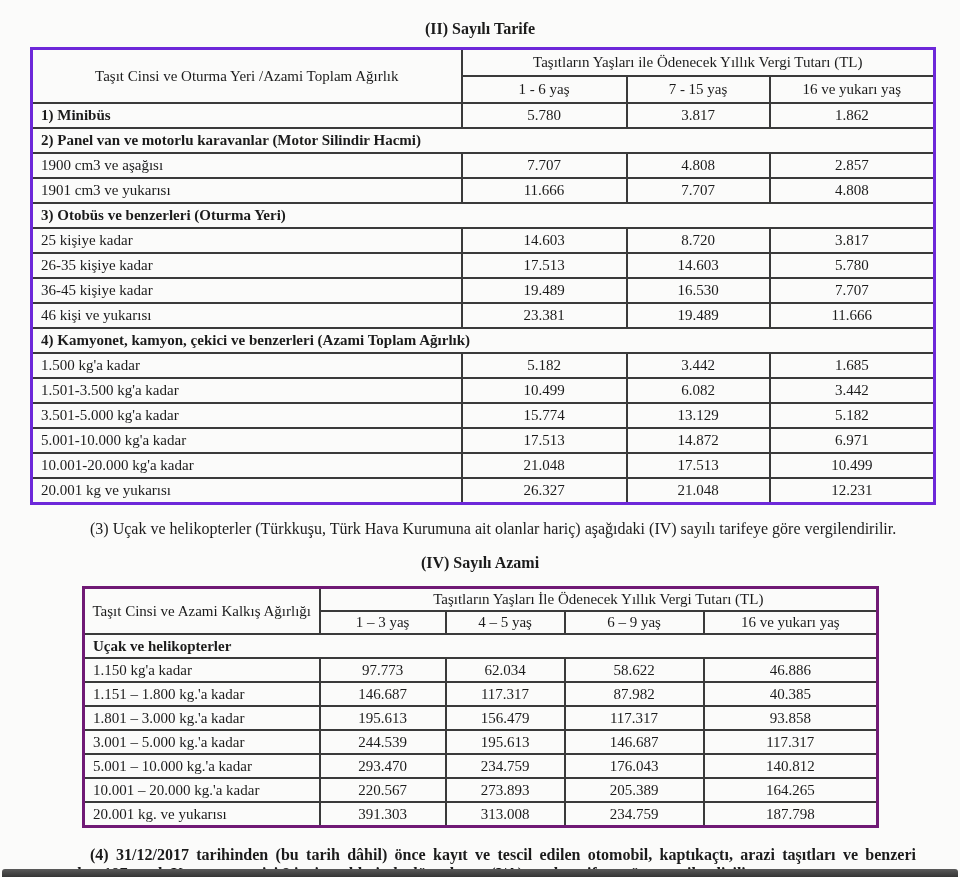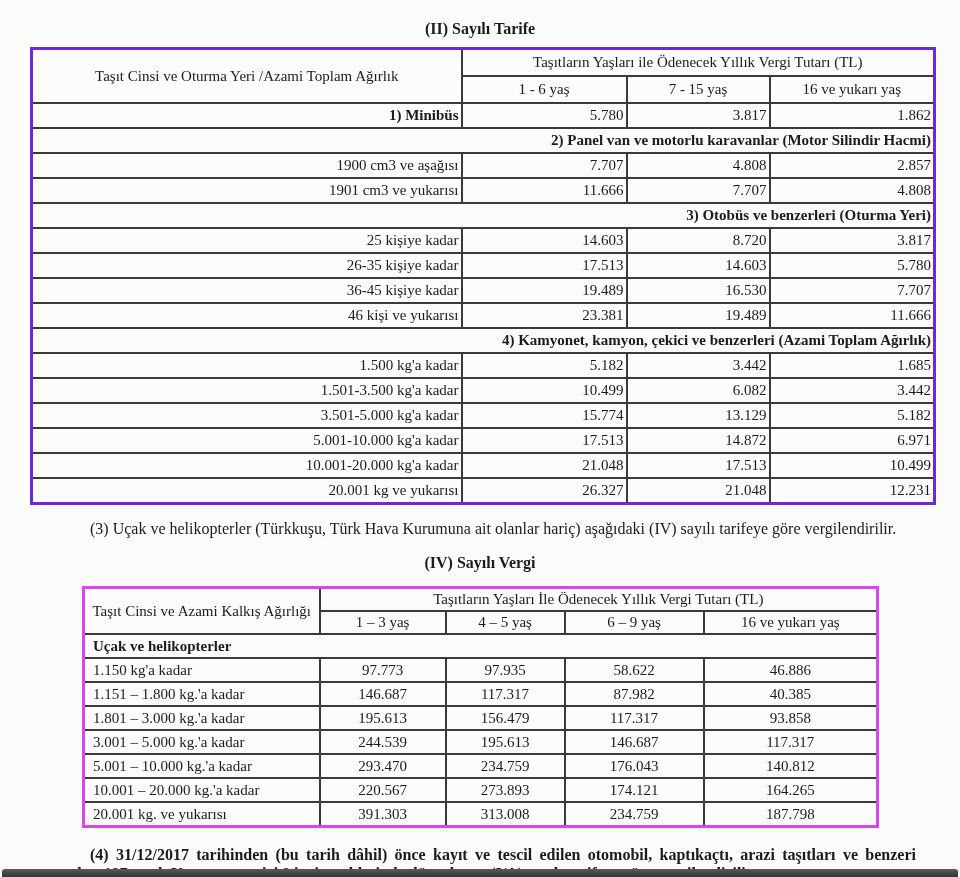--- a/index.html
+++ b/index.html
@@ -33,27 +33,27 @@
   }
   th { font-weight: normal; text-align: center; }
 
   
   #table-ii {
     width: 903px;
     margin: 9px 0 0 30px;
     border: 3px solid #6d28d9;
   }
   #table-ii thead th { height: 25px; }
-  #table-ii tbody td { height: 23px; text-align: right; }
+  #table-ii tbody td { height: 23px; }
 
   
   #table-iv {
     width: 794px;
     margin: 14px 0 0 82px;
-    border: 3px solid #d946ef;
+    border: 3px solid #701a75;
   }
   #table-iv thead th { height: 21px; }
   #table-iv tbody td { height: 22px; }
   #table-iv .vehicle-head { line-height: 20px; }
 
   td.label { text-align: left; padding-left: 8px; }
   td.section { font-weight: bold; text-align: left; padding-left: 8px; }
   td.bold { font-weight: bold; }
   td.value { text-align: center; }
 
@@ -185,21 +185,21 @@
         <td class="label">20.001 kg ve yukarısı</td>
         <td class="value">26.327</td>
         <td class="value">21.048</td>
         <td class="value">12.231</td>
       </tr>
     </tbody>
 </table>
 
 <p class="paragraph" id="paragraph-3">(3) Uçak ve helikopterler (Türkkuşu, Türk Hava Kurumuna ait olanlar hariç) aşağıdaki (IV) sayılı tarifeye göre vergilendirilir.</p>
 
-<h2 class="doc-title" id="title-iv">(IV) Sayılı Vergi</h2>
+<h2 class="doc-title" id="title-iv">(IV) Sayılı Azami</h2>
 
 <table id="table-iv">
   <colgroup>
     <col style="width:236px">
       <col style="width:126px">
       <col style="width:119px">
       <col style="width:139px">
       <col style="width:174px">
   </colgroup>
   <thead>
@@ -214,21 +214,21 @@
       <th>16 ve yukarı yaş</th>
     </tr>
   </thead>
   <tbody id="table-iv-body">
       <tr>
         <td colspan="5" class="section">Uçak ve helikopterler</td>
       </tr>
       <tr>
         <td class="label">1.150 kg'a kadar</td>
         <td class="value">97.773</td>
-        <td class="value">97.935</td>
+        <td class="value">62.034</td>
         <td class="value">58.622</td>
         <td class="value">46.886</td>
       </tr>
       <tr>
         <td class="label">1.151 – 1.800 kg.'a kadar</td>
         <td class="value">146.687</td>
         <td class="value">117.317</td>
         <td class="value">87.982</td>
         <td class="value">40.385</td>
       </tr>
@@ -250,21 +250,21 @@
         <td class="label">5.001 – 10.000 kg.'a kadar</td>
         <td class="value">293.470</td>
         <td class="value">234.759</td>
         <td class="value">176.043</td>
         <td class="value">140.812</td>
       </tr>
       <tr>
         <td class="label">10.001 – 20.000 kg.'a kadar</td>
         <td class="value">220.567</td>
         <td class="value">273.893</td>
-        <td class="value">174.121</td>
+        <td class="value">205.389</td>
         <td class="value">164.265</td>
       </tr>
       <tr>
         <td class="label">20.001 kg. ve yukarısı</td>
         <td class="value">391.303</td>
         <td class="value">313.008</td>
         <td class="value">234.759</td>
         <td class="value">187.798</td>
       </tr>
     </tbody>

